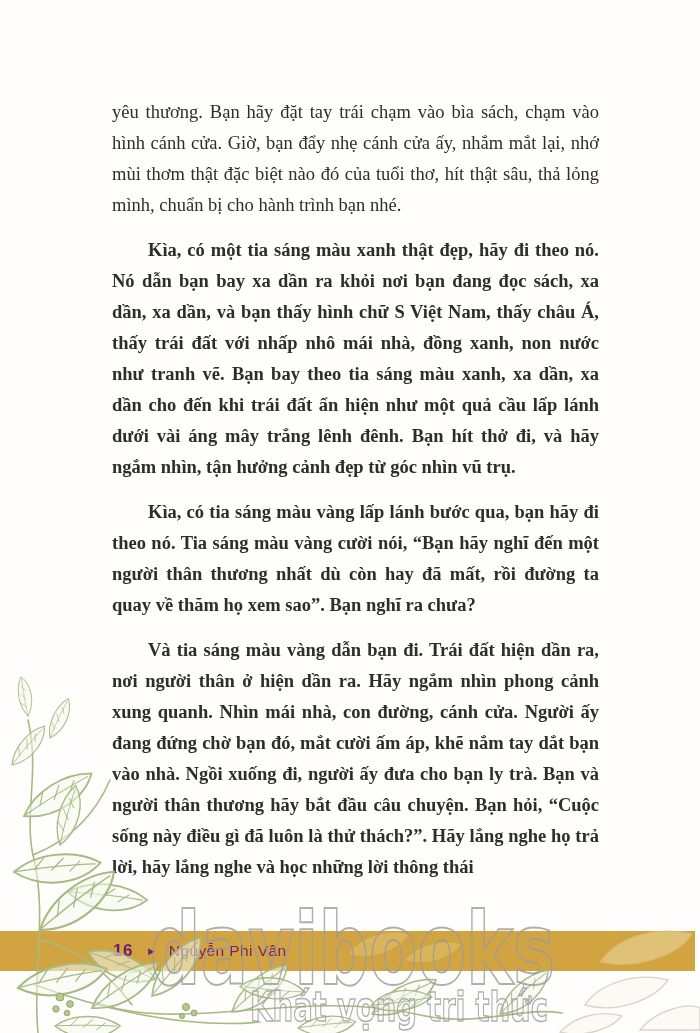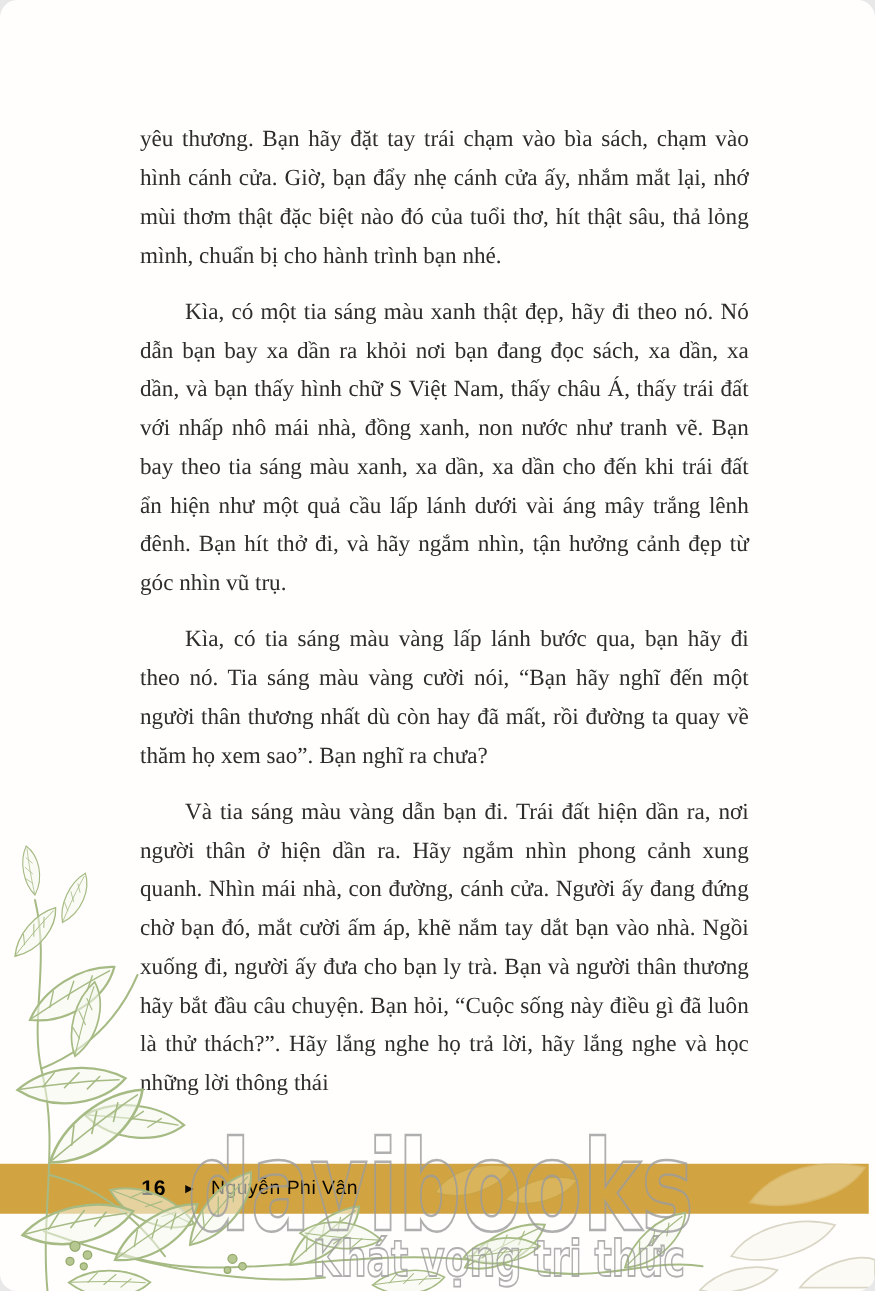--- a/index.html
+++ b/index.html
@@ -1,36 +1,35 @@
 <!DOCTYPE html>
 <html><head>
 <meta charset="utf-8">
 <style>
   html,body{margin:0;padding:0;background:#e8e8e8;}
   #page{
     position:relative; width:700px; height:1033px;
     background:#fffefd; overflow:hidden;
     font-family:"Liberation Serif","DejaVu Serif",serif;
-    border-radius:14px;
   }
   
   .bodytext{
     position:absolute; top:97px; left:112px; width:487px;
     font-size:18.5px; line-height:31px; color:#2e2d2b;
     text-align:justify; z-index:1;
   }
   .bodytext p{margin:0 0 14px 0;}
-  .bodytext p.ind{text-indent:36px;}
+  .bodytext p.ind{text-indent:36px;font-weight:bold;}
   
   .footer-bar{
     position:absolute; left:0; top:931px; width:695px; height:40px;
     background:#d2a441; z-index:2;
     display:flex; align-items:center;
     font-family:"Liberation Sans","DejaVu Sans",sans-serif;
-    color:#000000;
+    color:#701a75;
   }
   .footer-bar .pagenum{margin-left:113px; font-size:17px; font-weight:700; letter-spacing:.5px;}
   .footer-bar .arrow{margin-left:13px; font-size:11px; line-height:1; opacity:.95;}
   .footer-bar .author{margin-left:12px; font-size:15.5px; font-weight:500; letter-spacing:.4px; opacity:.96;}
   
   .decor, .wmark{
     position:absolute; left:0; top:0; width:700px; height:1033px;
     pointer-events:none;
   }
   .decor{z-index:3;}

